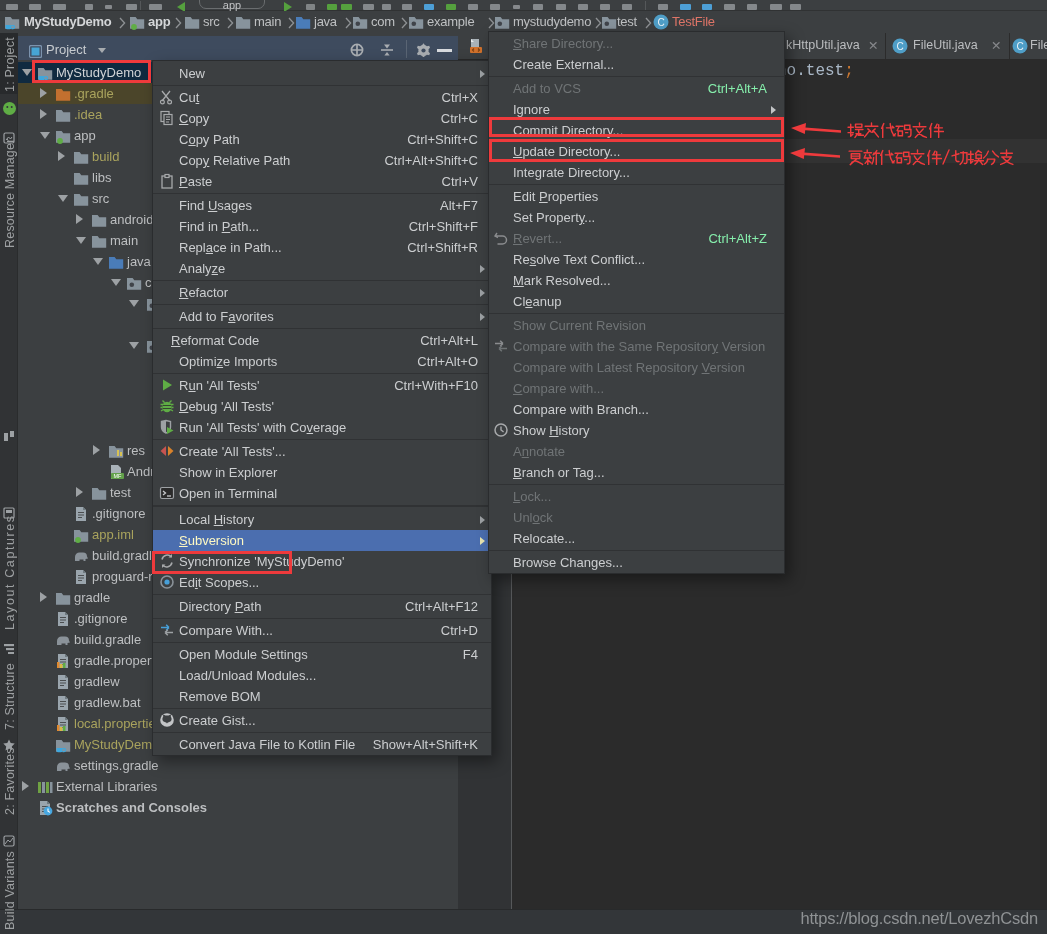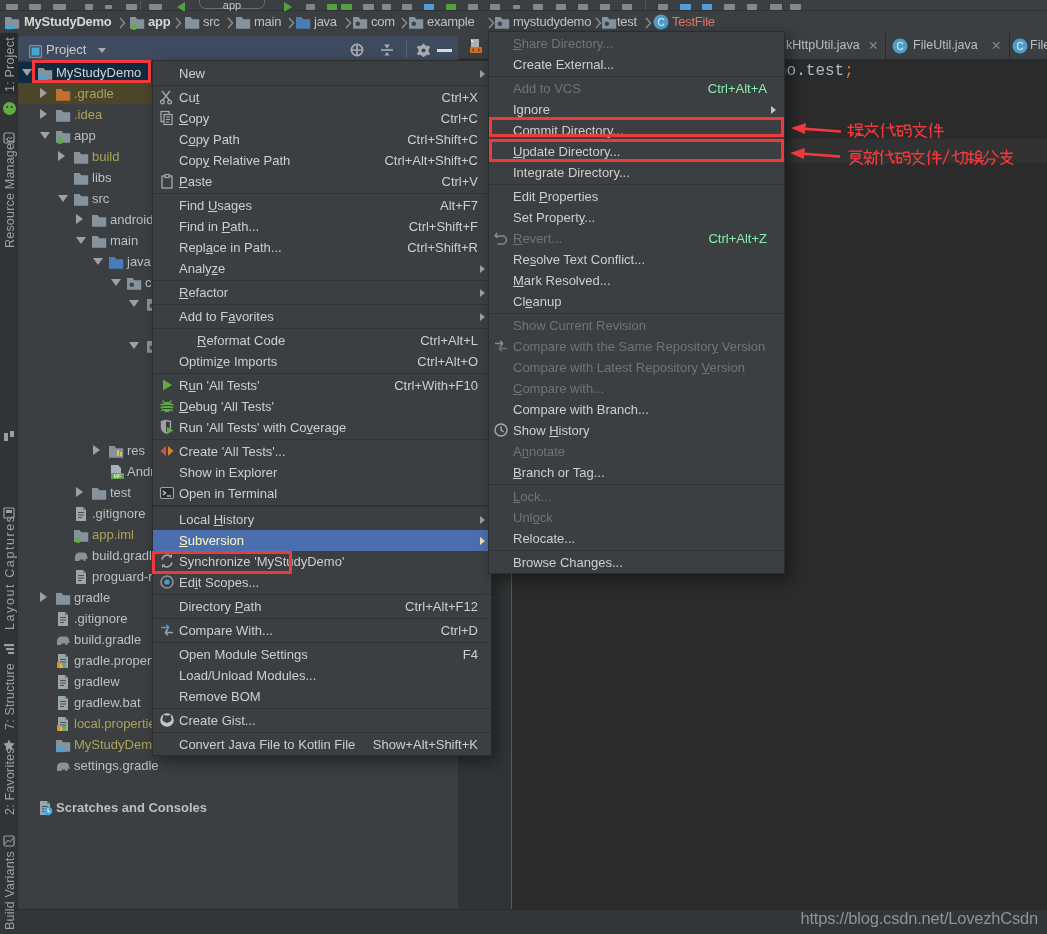--- a/index.html
+++ b/index.html
@@ -445,20 +445,30 @@
           <path d="M7.5 11.6 h1.7 a1.5 1.5 0 0 1 0 3 h-1.7" fill="none" stroke="#3ea7dd" stroke-width="1.1"></path>
         </svg></span>
       <span class="lb oliv" style="left:56px">MyStudyDemo.iml</span>
     </div>
     <div class="trow" style="top:755px;">
       <span class="fi" style="left:37px"><svg width="16" height="16" viewBox="0 0 16 16" style="">
           <path d="M2 13 v-4 a4.5 4.5 0 0 1 4.5-4.5 h3.5 a4 4 0 0 1 4 4 l1 2 -2.5 .5 v2 h-2 v-1.5 h-4 v1.5 h-2 z" fill="#8a9299"></path>
         </svg></span>
       <span class="lb" style="left:56px">settings.gradle</span>
     </div>
+    <div class="trow" style="top:776px;">
+      <span class="tw twr" style="left:4px"></span>
+      <span class="fi" style="left:19px"><svg width="16" height="16" viewBox="0 0 16 16" style="">
+          <rect x="1" y="3" width="3" height="11" fill="#6fa243"></rect>
+          <rect x="5" y="3" width="3" height="11" fill="#87939c"></rect>
+          <rect x="9" y="3" width="3" height="11" fill="#6fa243"></rect>
+          <rect x="13" y="3" width="2.5" height="11" fill="#87939c"></rect>
+        </svg></span>
+      <span class="lb" style="left:38px">External Libraries</span>
+    </div>
     <div class="trow" style="top:797px;font-weight:bold;">
       <span class="fi" style="left:19px"><svg width="16" height="16" viewBox="0 0 16 16" style="">
           <path d="M3 1 h7 l3 3 v11 H3 z" fill="#9aa5ad"></path>
           <path d="M10 1 l3 3 h-3 z" fill="#6f7a80"></path>
           <rect x="5" y="6" width="6" height="1" fill="#4b4e50"></rect>
           <rect x="5" y="8.5" width="6" height="1" fill="#4b4e50"></rect>
           <rect x="5" y="11" width="4" height="1" fill="#4b4e50"></rect>
           <circle cx="11" cy="11" r="4.4" fill="#47a7e0"></circle>
           <path d="M11 8.5 v2.7 l2 1.2" stroke="#fff" stroke-width="1.1" fill="none"></path>
         </svg></span>
@@ -566,21 +576,21 @@
         <span class="lbl" style="left:26px"><u>R</u>efactor</span>
         <span class="mar" style="border-left-color:#9da1a4"></span>
       </div>
       <div class="sep"></div>
       <div class="mi">
         <span class="lbl" style="left:26px">Add to F<u>a</u>vorites</span>
         <span class="mar" style="border-left-color:#9da1a4"></span>
       </div>
       <div class="sep"></div>
       <div class="mi">
-        <span class="lbl" style="left:44px"><u>R</u>eformat Code</span>
+        <span class="lbl" style="left:18px"><u>R</u>eformat Code</span>
         <span class="sc">Ctrl+Alt+L</span>
       </div>
       <div class="mi">
         <span class="lbl" style="left:26px">Optimi<u>z</u>e Imports</span>
         <span class="sc">Ctrl+Alt+O</span>
       </div>
       <div class="sep"></div>
       <div class="mi">
         <span class="ic"><svg width="16" height="16" viewBox="0 0 16 16" style="">
             <path d="M4 2.5 L13 8 L4 13.5 z" fill="#5fad45"></path>

